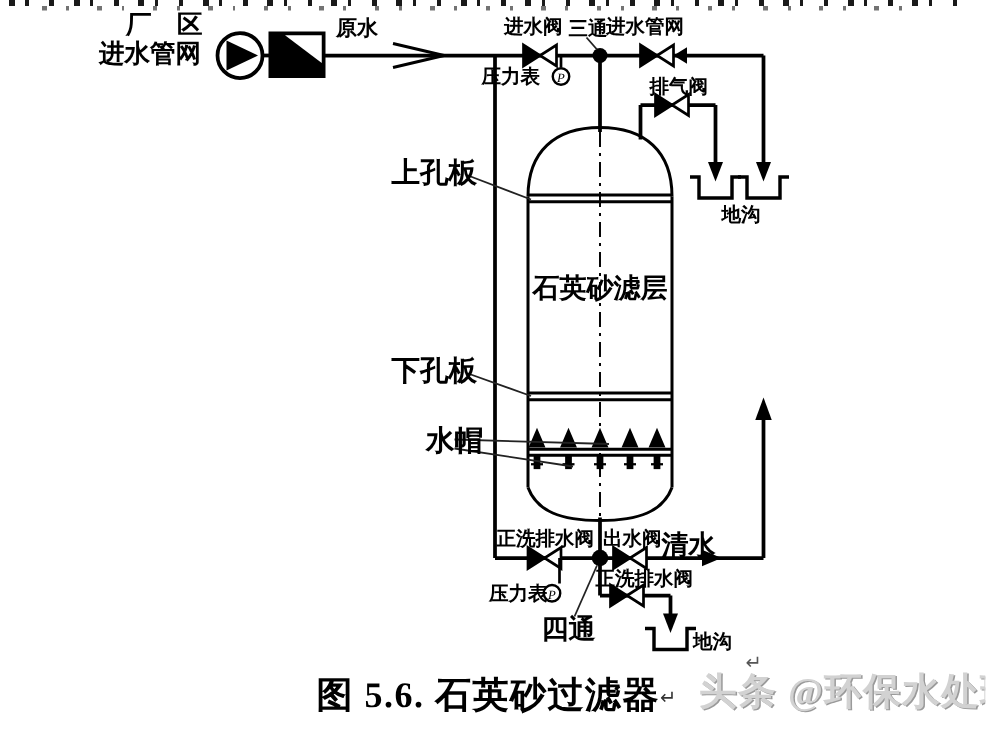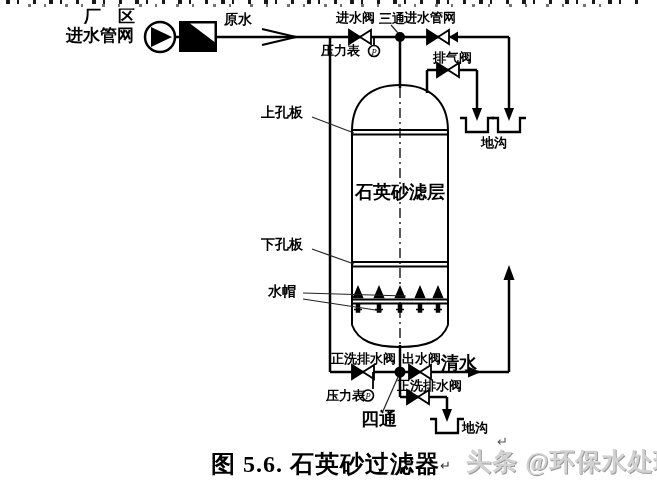--- a/index.html
+++ b/index.html
@@ -1,21 +1,21 @@
 <!DOCTYPE html>
 <html><head>
 <meta charset="utf-8">
 <style>
   html,body{margin:0;padding:0;background:#fff;}
   #stage{position:relative;width:657px;height:491px;background:#ffffff;overflow:hidden;
          font-family:"Liberation Serif",serif;}
   .lbl{position:absolute;font-weight:bold;color:#000;white-space:nowrap;line-height:1.05;
        font-family:"Liberation Serif",serif;}
   .f13{font-size:13px}.f14{font-size:18px}.f15{font-size:14px}
-  .f16{font-size:14px}.f17{font-size:17px}.f18{font-size:18px}
+  .f16{font-size:19px}.f17{font-size:17px}.f18{font-size:18px}
   .caption{font-size:24px;letter-spacing:1px;margin-left:11px;}
   .retmark{font-size:13px;font-weight:normal;color:#333;vertical-align:2px;}
   .watermark{font-size:25px;font-weight:bold;color:#d2d2d2;letter-spacing:1px;
              text-shadow:1px 1px 0 #9a9a9a,-1px -1px 0 #ffffff;}
   .remnant{position:absolute;opacity:.9;}
   svg{position:absolute;left:0;top:0;}
 </style>
 </head>
 <body>
 
@@ -165,21 +165,21 @@
   <div class="lbl f15" style="left:224px;top:13px">原水</div>
   <div class="lbl f13" style="left:336px;top:11px">进水阀</div>
   <div class="lbl f13" style="left:379px;top:12px">三通</div>
   <div class="lbl f13" style="left:404px;top:11px">进水管网</div>
   <div class="lbl f13" style="left:321px;top:44px">压力表</div>
   <div class="lbl f13" style="left:433px;top:51px">排气阀</div>
   <div class="lbl f13" style="left:481px;top:136px">地沟</div>
   <div class="lbl f16" style="left:261px;top:106px">上孔板</div>
   <div class="lbl f18" style="left:352px;top:183px;width:96px;text-align:center">石英砂滤层</div>
   <div class="lbl f16" style="left:261px;top:238px">下孔板</div>
-  <div class="lbl f16" style="left:268px;top:285px">水帽</div>
+  <div class="lbl f16" style="left:284px;top:285px">水帽</div>
   <div class="lbl f13" style="left:331px;top:352px">正洗排水阀</div>
   <div class="lbl f13" style="left:402px;top:352px">出水阀</div>
   <div class="lbl f14" style="left:441px;top:354px">清水</div>
   <div class="lbl f13" style="left:397px;top:379px">正洗排水阀</div>
   <div class="lbl f13" style="left:326px;top:389px">压力表</div>
   <div class="lbl f14" style="left:361px;top:410px">四通</div>
   <div class="lbl f13" style="left:462px;top:421px">地沟</div>
 
   <div class="lbl caption" style="left:200px;top:452px">
     <span>图 5.6. 石英砂过滤器</span><span class="retmark">↵</span>

